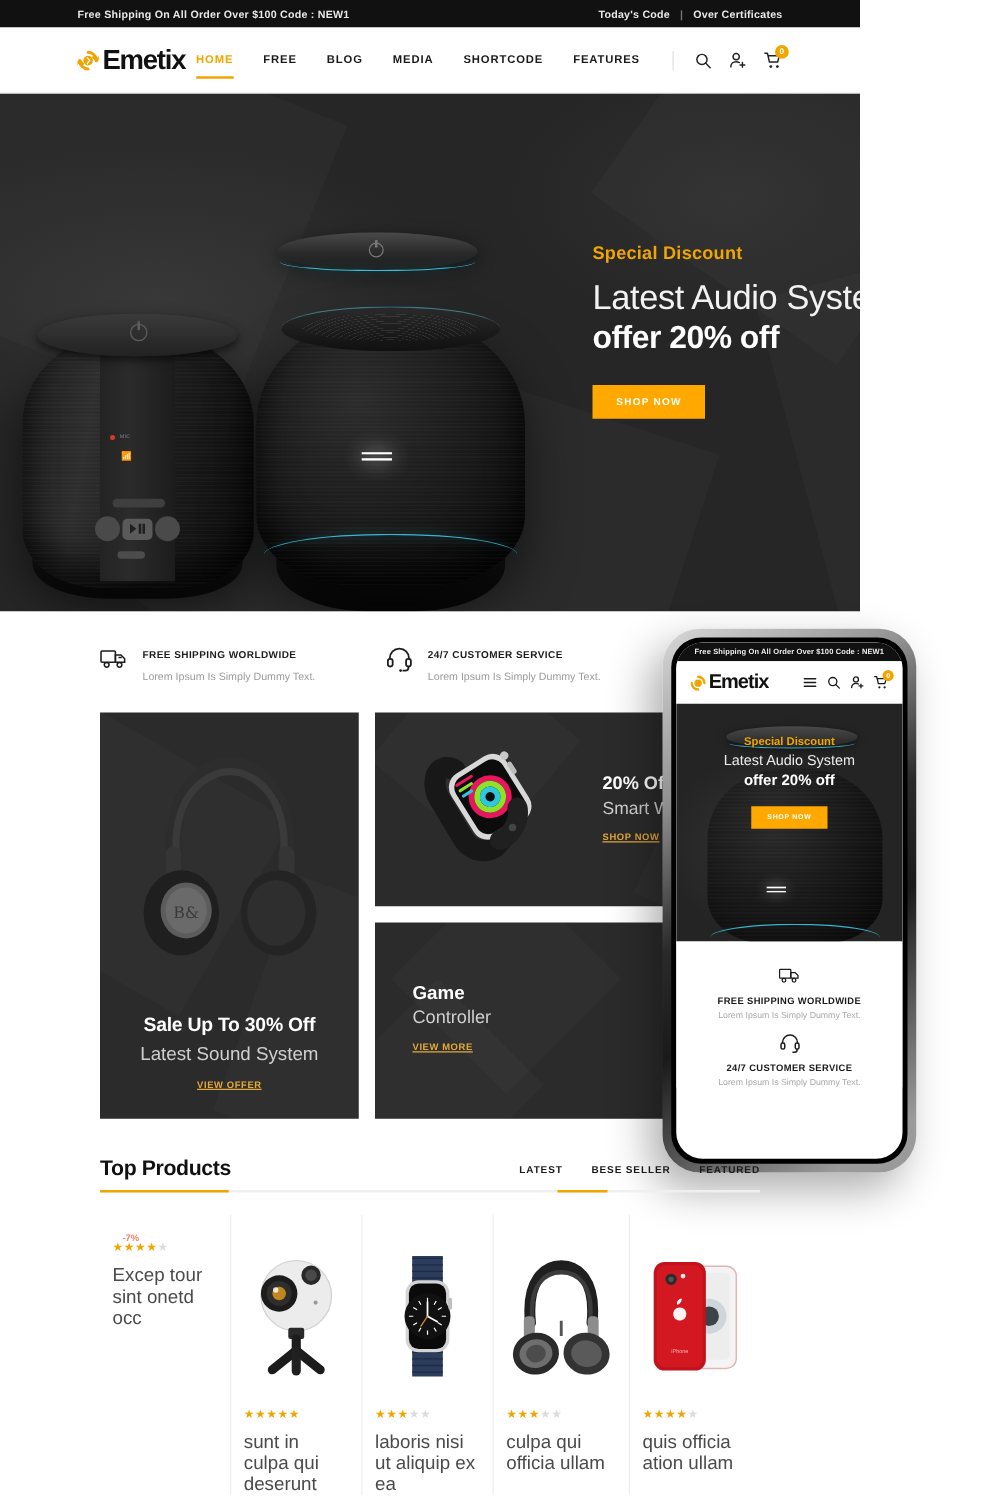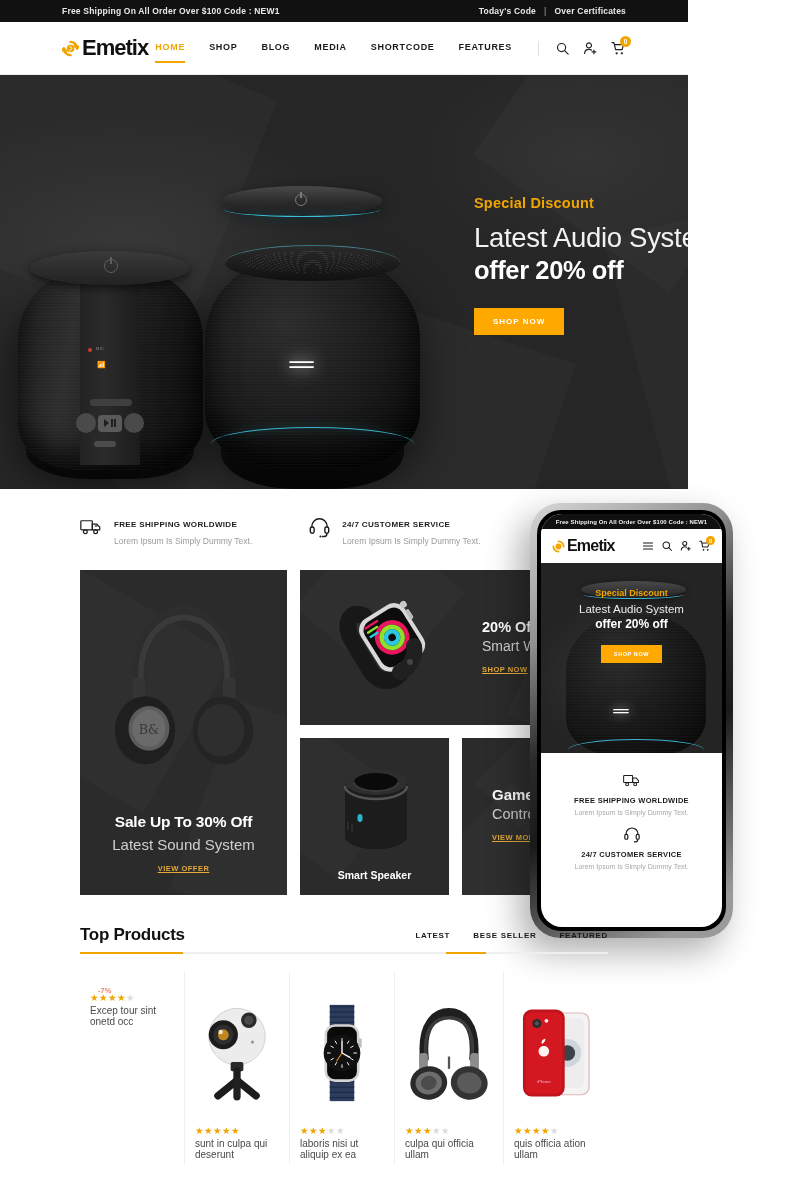--- a/index.html
+++ b/index.html
@@ -231,21 +231,21 @@
   .seg-left { left:0; width:103px; }
   .seg-tab { right:122px; width:40px; }
 
   .prod-grid { display:flex; margin-top:18px; }
   .prod-card { flex:1; position:relative; padding:10px 10px 0; border-right:1px solid #efefef; min-height:192px; }
   .prod-card:last-child { border-right:none; }
   .prod-badge { position:absolute; left:18px; top:14px; font-size:7.5px; font-weight:700; color:#f4806e; }
   .prod-img { height:125px; display:flex; align-items:center; justify-content:center; margin-top:8px; }
   .stars { font-size:9.5px; letter-spacing:.5px; color:#f0a500; margin-top:10px; }
   .stars .off { color:#dcdcdc; }
-  .prod-name { font-size:10px; color:#4a4a4a; margin-top:2px; }
+  .prod-name { font-size:15px; color:#4a4a4a; margin-top:8px; }
 
   svg { display:block; }
 </style>
 </head>
 <body>
 
 <div class="page" data-name="page-root">
 
   <div class="topbar" data-name="top-announcement-bar">
     <div class="topbar-left" data-name="topbar-promo-text">Free Shipping On All Order Over $100 Code : NEW1</div>
@@ -266,21 +266,21 @@
           <path d="M2.6 12l3.4 3.6M2.6 12L-.6 15.6" fill="none" stroke="#f0a500" stroke-width="3" stroke-linecap="round"></path>
           <circle cx="12" cy="12" r="5.4" fill="#f0a500"></circle>
           <path d="M10.6 8.4l3.2 3.4-3.2 4.2" fill="none" stroke="#fff" stroke-width="1.4"></path>
         </svg>
       </span>
       <span class="logo-text" data-name="logo-text">Emetix</span>
     </div>
 
     <div class="nav" data-name="main-navigation">
       <span class="nav-item active" data-name="nav-item-home">HOME</span>
-      <span class="nav-item" data-name="nav-item-shop">SHOP</span>
+      <span class="nav-item" data-name="nav-item-shop">FREE</span>
       <span class="nav-item" data-name="nav-item-blog">BLOG</span>
       <span class="nav-item" data-name="nav-item-media">MEDIA</span>
       <span class="nav-item" data-name="nav-item-shortcode">SHORTCODE</span>
       <span class="nav-item" data-name="nav-item-features">FEATURES</span>
     </div>
 
     <div class="header-icons" data-name="header-icon-group">
       <span class="hicon" data-name="search-icon">
         <svg viewBox="0 0 24 24" width="15" height="15" fill="none" stroke="#222" stroke-width="1.9">
           <circle cx="10.5" cy="10.5" r="6.5"></circle>
@@ -454,37 +454,20 @@
           </svg>
         </div>
         <div class="bn-top-txt" data-name="promo-banner-top-copy">
           <div class="bn-top-h1" data-name="promo-title">20% Off</div>
           <div class="bn-top-h2" data-name="promo-subtitle">Smart Watch</div>
           <span class="bn-link" data-name="promo-shop-now-link">SHOP NOW</span>
         </div>
       </div>
 
       <div class="bn-bottom-row" data-name="promo-banner-bottom-row">
-        <div class="bn bn-sm1" data-name="promo-banner-smart-speaker">
-          <div class="dpoly" style="width:110px;height:110px;left:-30px;top:10px;transform:rotate(35deg);"></div>
-          <div class="sm-spk" data-name="smart-speaker-image">
-            <svg viewBox="0 0 92 100" width="92" height="100">
-              <ellipse cx="46" cy="80" rx="31" ry="13" fill="#0d0d0d"></ellipse>
-              <path d="M15 26 L15 80 A31 13 0 0 0 77 80 L77 26 Z" fill="#1c1c1c"></path>
-              <path d="M15 26 A31 13 0 0 1 77 26 A31 13 0 0 1 15 26 Z" fill="#2e2e2e"></path>
-              <ellipse cx="46" cy="26" rx="22" ry="9" fill="#0a0a0a"></ellipse>
-              <path d="M24 26 a22 9 0 0 0 44 0" fill="none" stroke="#3a3a3a" stroke-width="2"></path>
-              <path d="M15 30 A31 13 0 0 0 77 30" fill="none" stroke="#555" stroke-width="2.4"></path>
-              <ellipse cx="30" cy="62" rx="2.6" ry="4" fill="#2bc8e0" opacity=".9"></ellipse>
-              <path d="M18 66 L18 74" stroke="#333" stroke-width="1.4"></path>
-              <path d="M22 68 L22 76" stroke="#333" stroke-width="1.4"></path>
-            </svg>
-          </div>
-          <div class="bn-sm-cap" data-name="promo-caption">Smart Speaker</div>
-        </div>
 
         <div class="bn bn-sm2" data-name="promo-banner-game-controller">
           <div class="dpoly" style="width:130px;height:130px;left:40px;top:-20px;transform:rotate(45deg);"></div>
           <div class="dpoly" style="width:120px;height:120px;left:-10px;top:70px;transform:rotate(45deg);"></div>
           <div class="bn-sm2-txt" data-name="promo-banner-game-copy">
             <div class="bn-sm2-h1" data-name="promo-title">Game</div>
             <div class="bn-sm2-h2" data-name="promo-subtitle">Controller</div>
             <span class="bn-link" data-name="promo-view-more-link">VIEW MORE</span>
           </div>
         </div>

